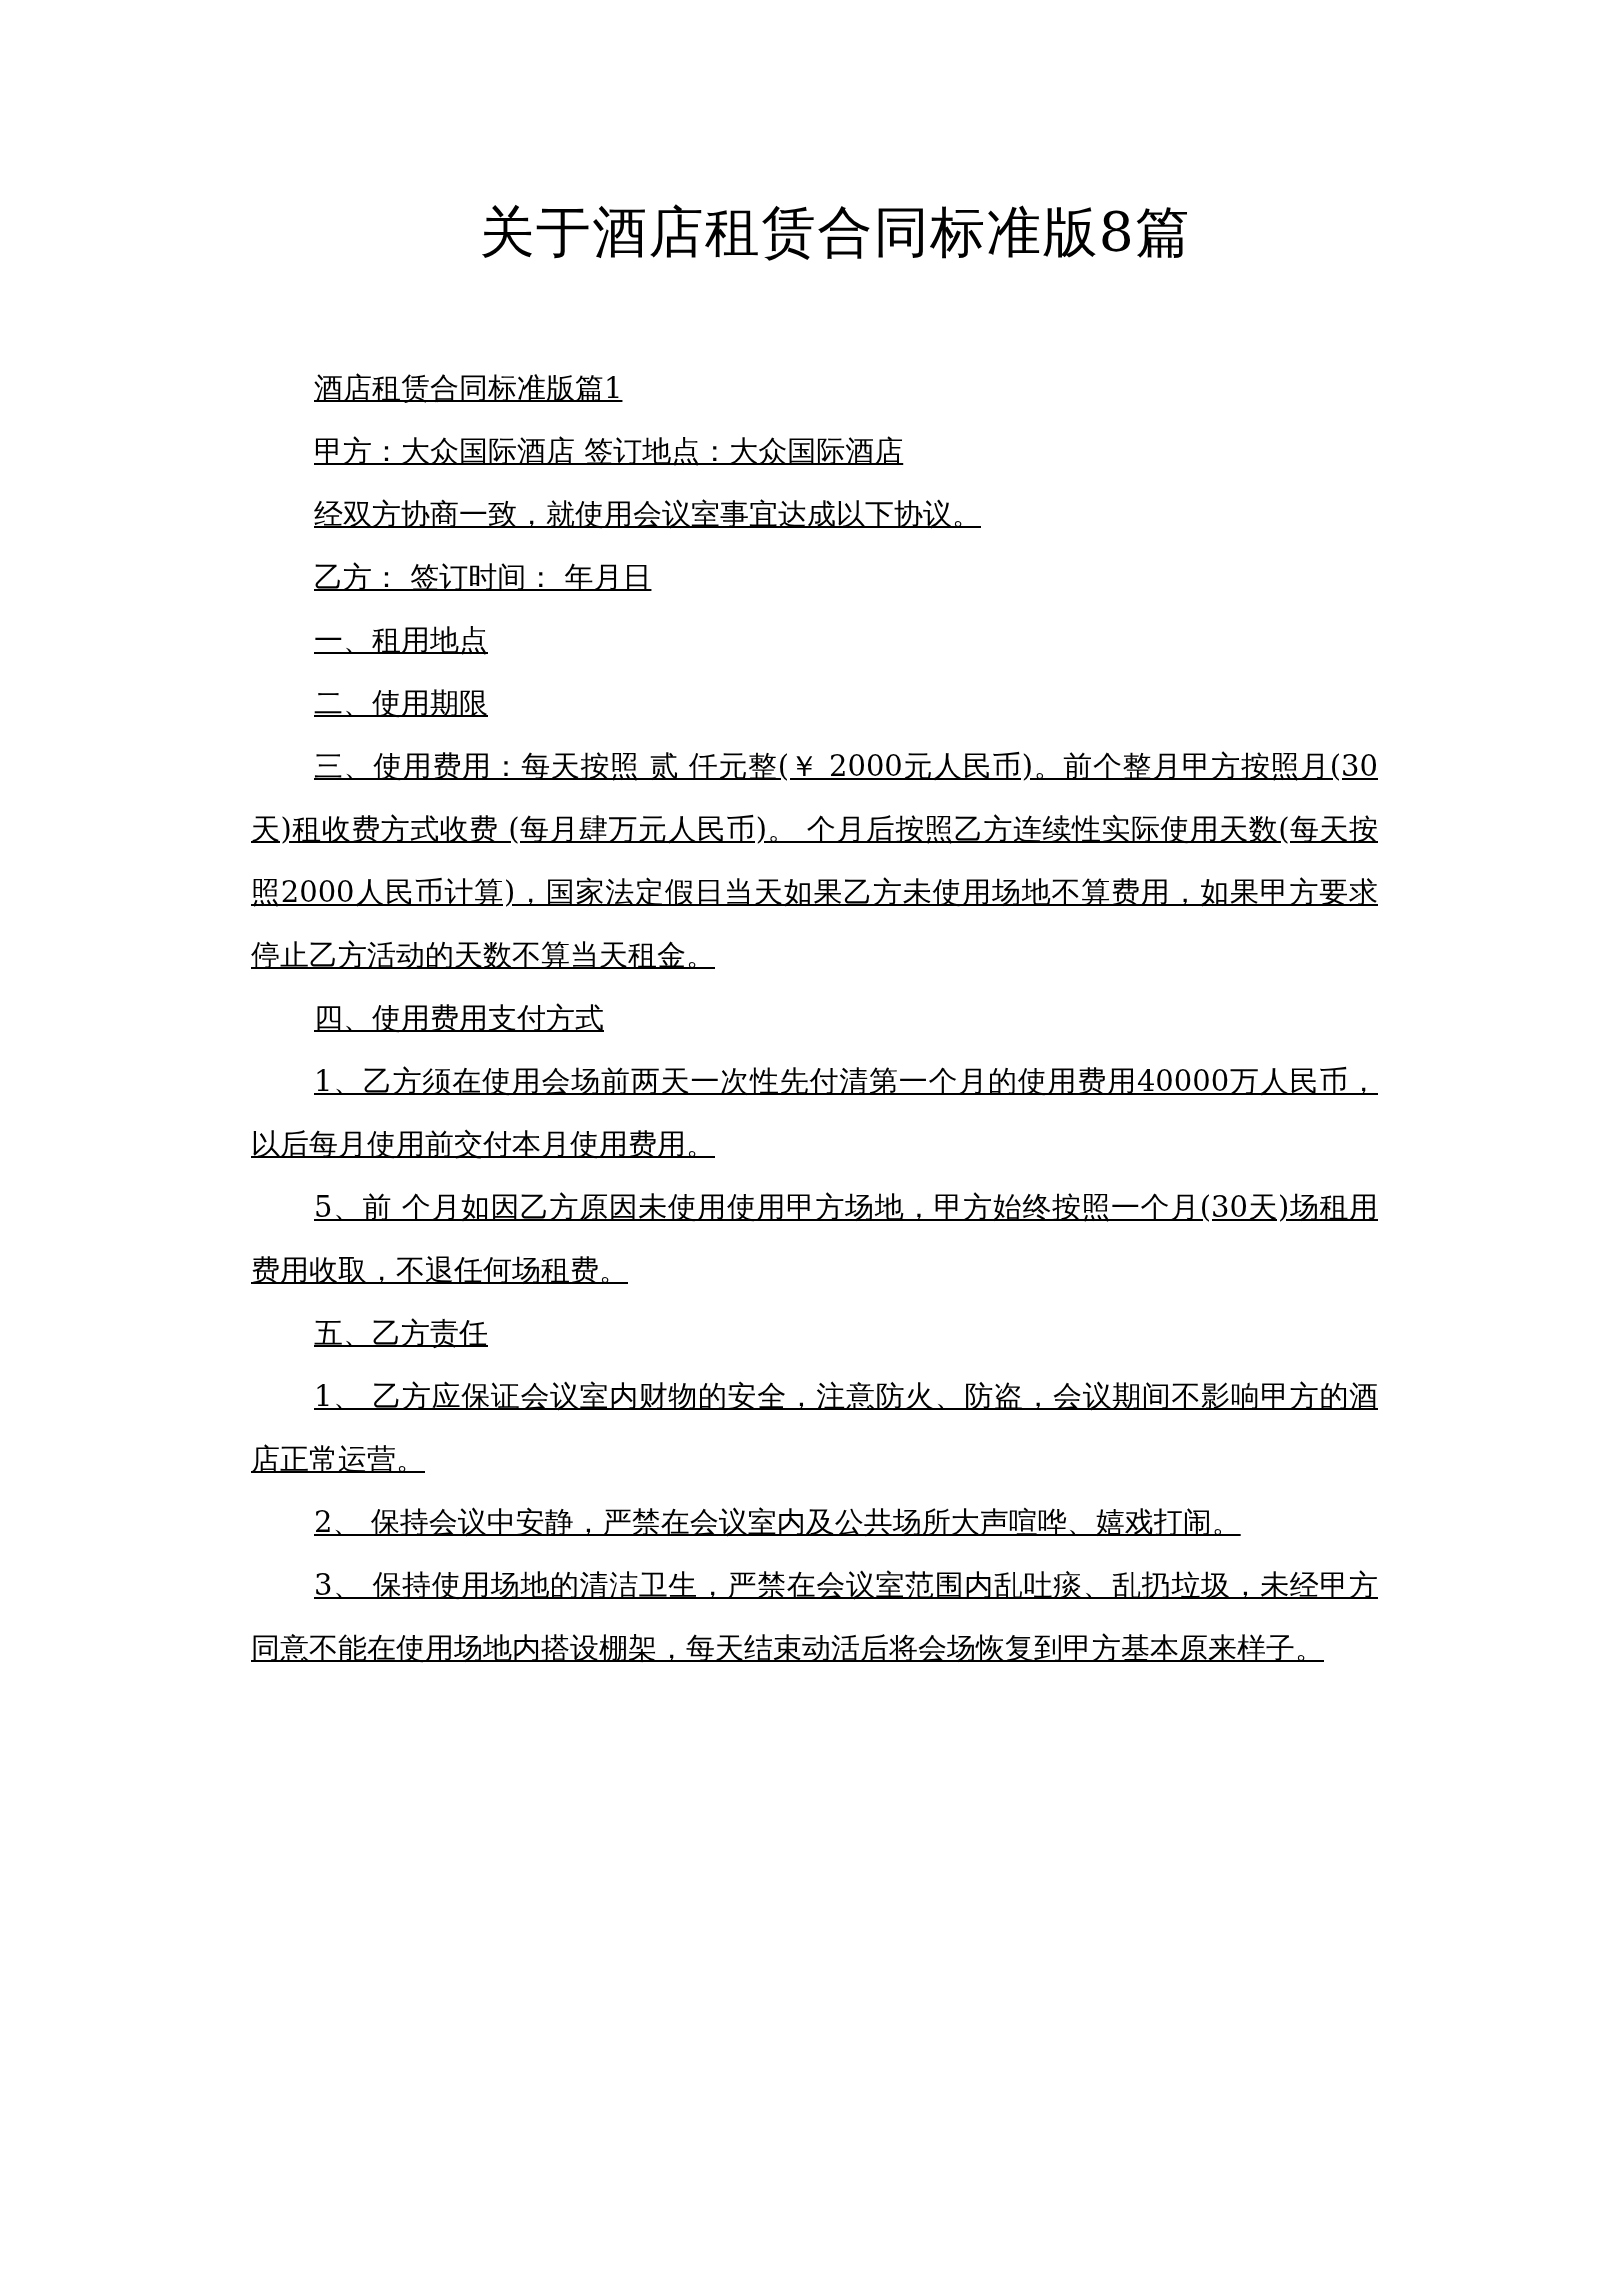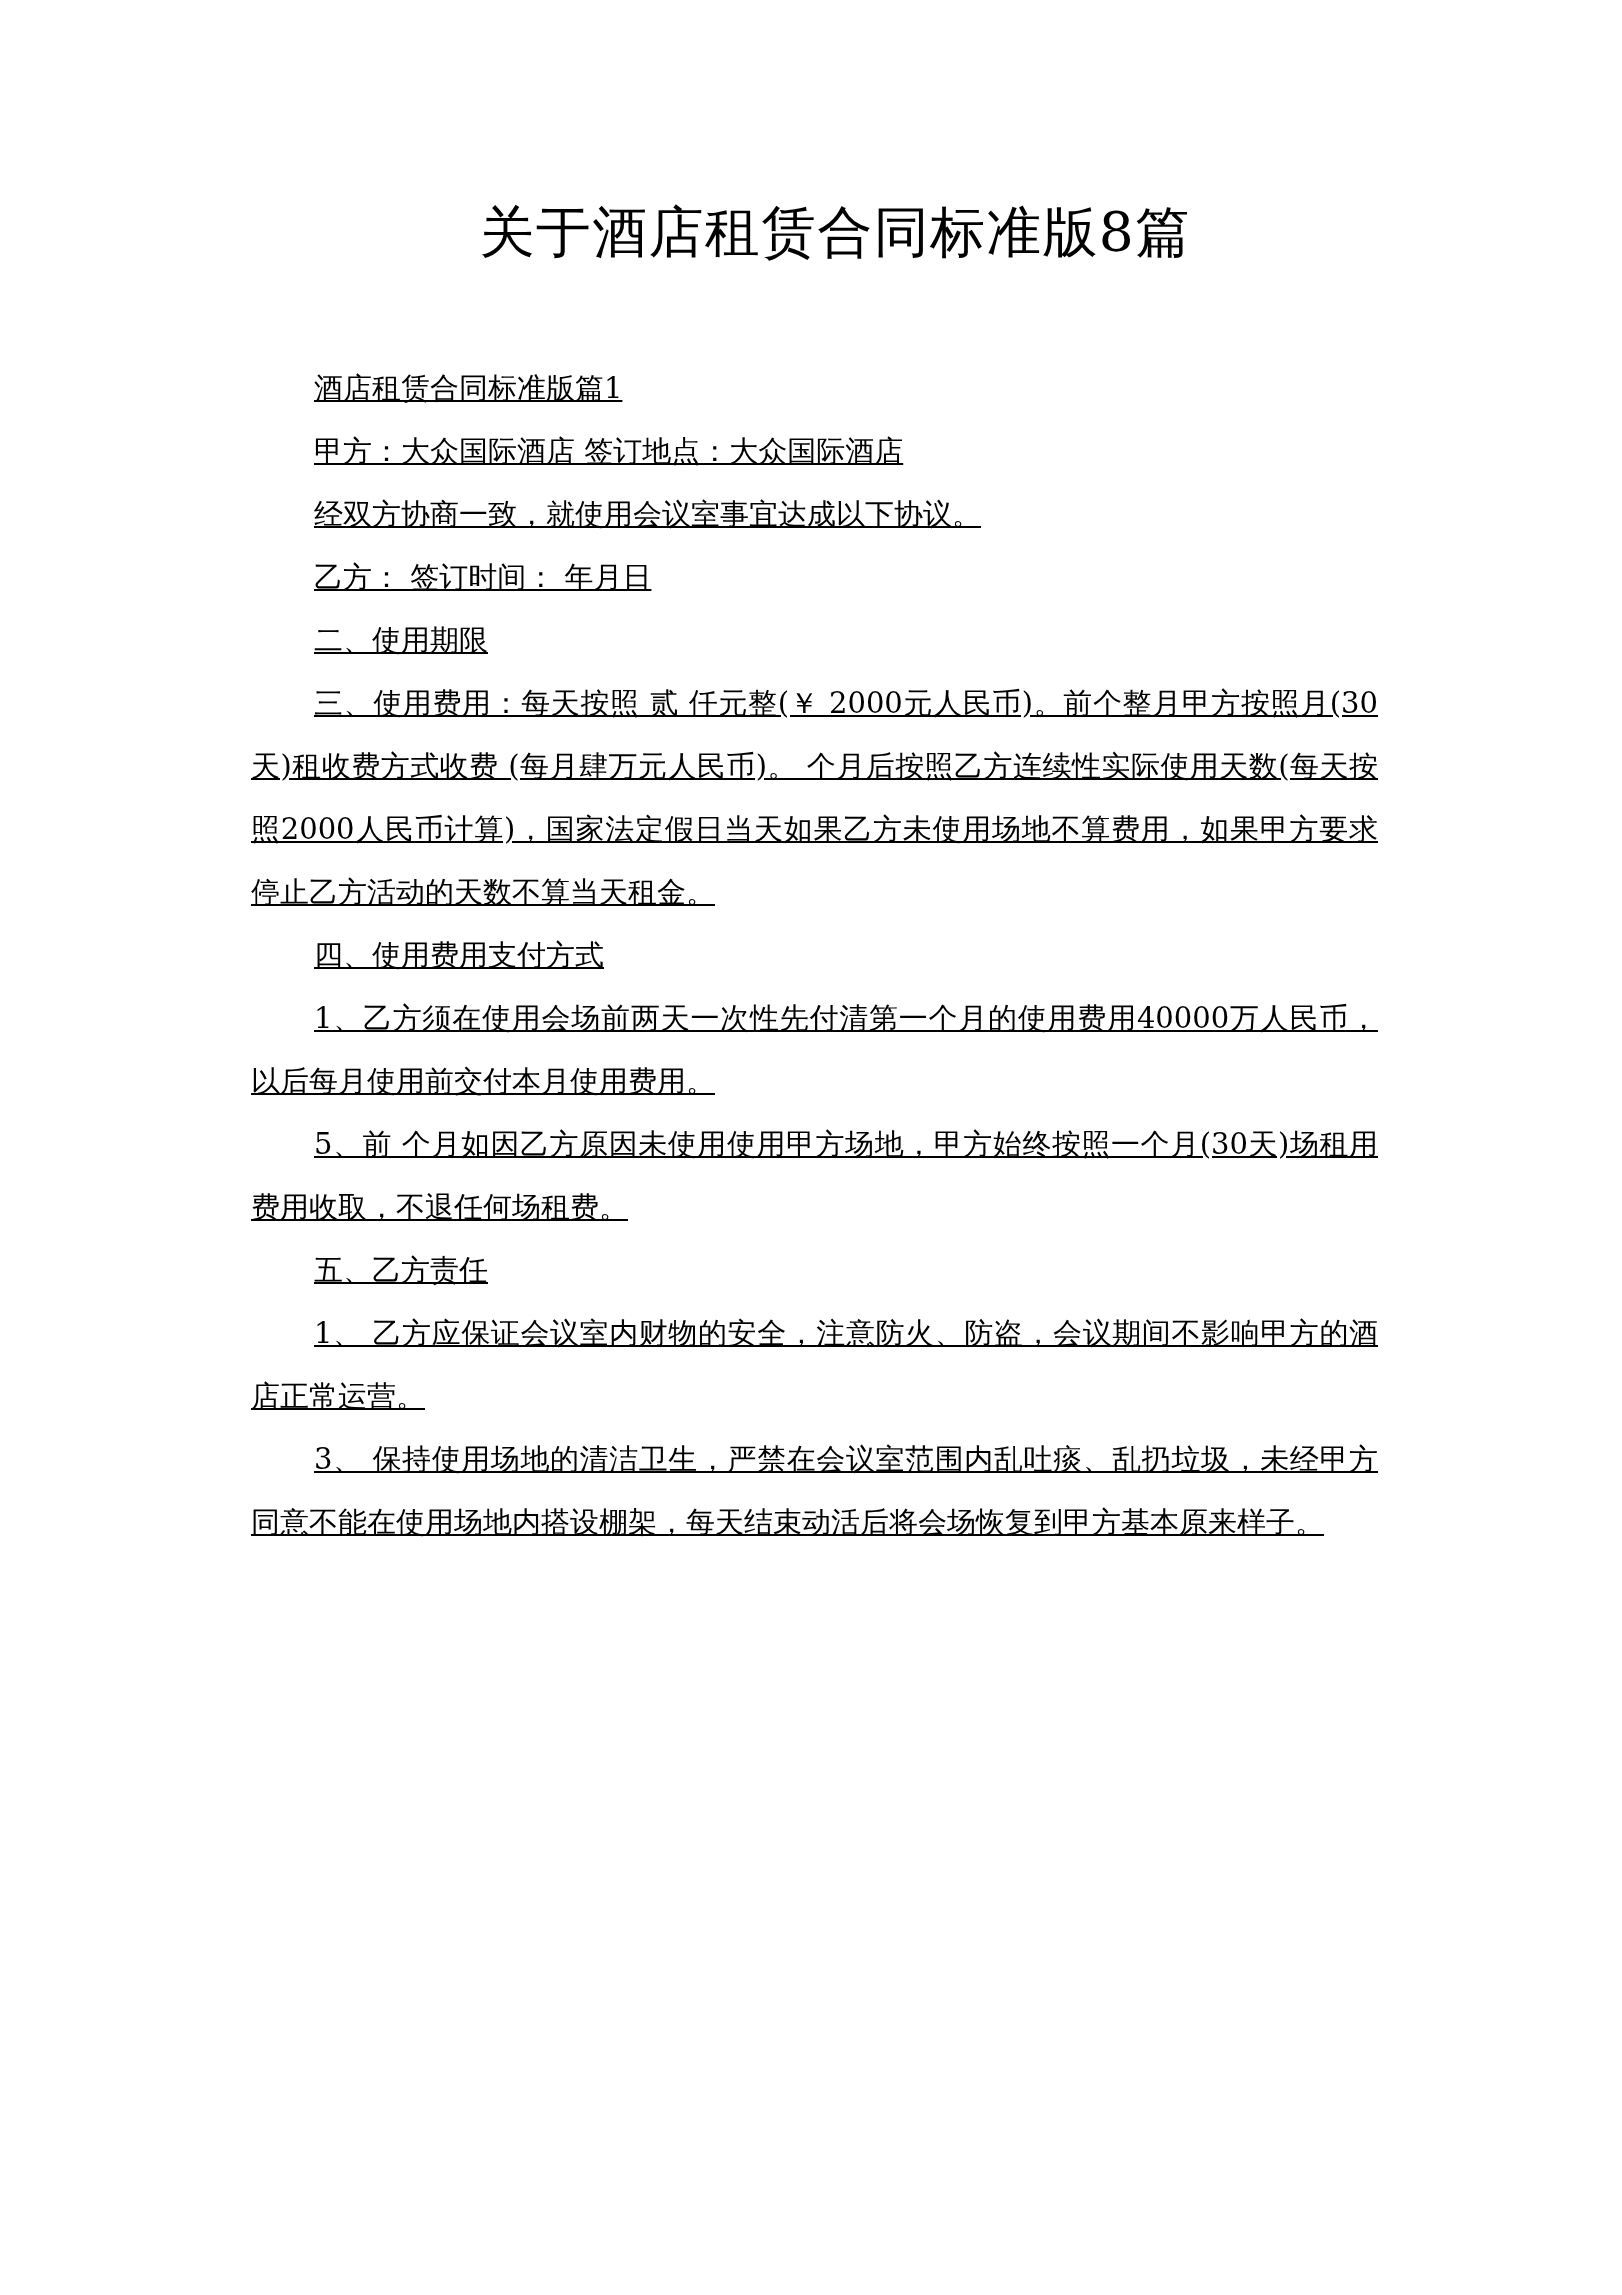--- a/index.html
+++ b/index.html
@@ -14,22 +14,24 @@
 </head>
 <body>
 
 <div class="title">关于酒店租赁合同标准版8篇</div>
 
 <div class="body">
   <p class="p indent">酒店租赁合同标准版篇1</p>
   <p class="p indent">甲方：大众国际酒店 签订地点：大众国际酒店</p>
   <p class="p indent">经双方协商一致，就使用会议室事宜达成以下协议。</p>
   <p class="p indent">乙方：  签订时间：  年月日</p>
+  <p class="p indent">一、租用地点</p>
   <p class="p indent">二、使用期限</p>
   <p class="p indent">三、使用费用：每天按照 贰 仟元整(￥ 2000元人民币)。前个整月甲方按照月(30天)租收费方式收费 (每月肆万元人民币)。 个月后按照乙方连续性实际使用天数(每天按照2000人民币计算)，国家法定假日当天如果乙方未使用场地不算费用，如果甲方要求停止乙方活动的天数不算当天租金。</p>
   <p class="p indent">四、使用费用支付方式</p>
   <p class="p indent">1、乙方须在使用会场前两天一次性先付清第一个月的使用费用40000万人民币，以后每月使用前交付本月使用费用。</p>
   <p class="p indent">5、前 个月如因乙方原因未使用使用甲方场地，甲方始终按照一个月(30天)场租用费用收取，不退任何场租费。</p>
   <p class="p indent">五、乙方责任</p>
   <p class="p indent">1、 乙方应保证会议室内财物的安全，注意防火、防盗，会议期间不影响甲方的酒店正常运营。</p>
+  <p class="p indent">2、 保持会议中安静，严禁在会议室内及公共场所大声喧哗、嬉戏打闹。</p>
   <p class="p indent">3、 保持使用场地的清洁卫生，严禁在会议室范围内乱吐痰、乱扔垃圾，未经甲方同意不能在使用场地内搭设棚架，每天结束动活后将会场恢复到甲方基本原来样子。</p>
 </div>
 
 
 </body></html>

